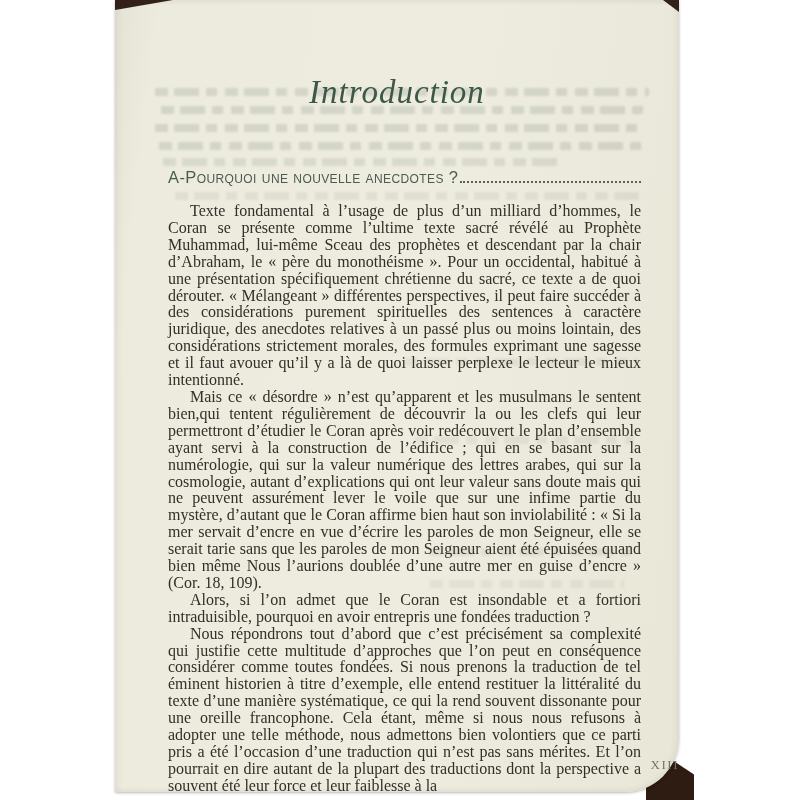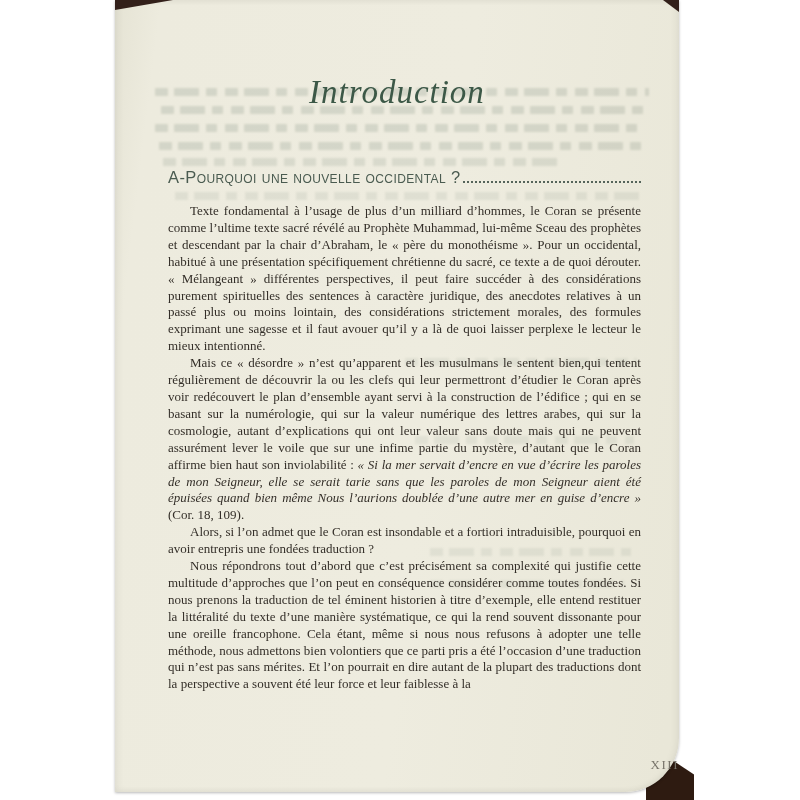--- a/index.html
+++ b/index.html
@@ -118,31 +118,31 @@
     margin-bottom: 4px;
     margin-left: 2px;
     border-bottom: 2px dotted #55645a;
   }
   .body {
     position: absolute;
     left: 53px;
     right: 38px;
     top: 203px;
     font-family: "Liberation Serif", serif;
-    font-size: 13px;
+    font-size: 16px;
     line-height: 16.9px;
     color: #332e28;
     text-align: justify;
     z-index: 3;
   }
   .body p {
     margin: 0;
     text-indent: 22px;
   }
-  .italic { font-style: italic; }
+  .italic { }
   .folio {
     position: absolute;
     left: 0;
     width: 100%;
     top: 757px;
     text-align: right;
     font-family: "Liberation Serif", serif;
     font-size: 13px;
     letter-spacing: 1.5px;
     color: #78746a;
@@ -168,21 +168,21 @@
     <div class="ghost g8"></div>
     <div class="ghost g9"></div>
     <div class="ghost g10"></div>
 
     <div class="corner-tl"></div>
     <div class="corner-tr"></div>
 
     <h1 class="title">Introduction</h1>
 
     <div class="heading-row">
-      <span class="heading">A-Pourquoi une nouvelle occidental ?</span>
+      <span class="heading">A-Pourquoi une nouvelle anecdotes ?</span>
       <span class="leader"></span>
     </div>
 
     <div class="body">
       <p><span>Texte fondamental à l’usage de plus d’un milliard d’hommes, le Coran se présente comme l’ultime texte sacré révélé au Prophète Muhammad, lui-même Sceau des prophètes et descendant par la chair d’Abraham, le « père du monothéisme ». Pour un occidental, habitué à une présentation spécifiquement chrétienne du sacré, ce texte a de quoi dérouter. « Mélangeant » différentes perspectives, il peut faire succéder à des considérations purement spirituelles des sentences à caractère juridique, des anecdotes relatives à un passé plus ou moins lointain, des considérations strictement morales, des formules exprimant une sagesse et il faut avouer qu’il y a là de quoi laisser perplexe le lecteur le mieux intentionné.</span></p>
       <p><span>Mais ce « désordre » n’est qu’apparent et les musulmans le sentent bien,qui tentent régulièrement de découvrir la ou les clefs qui leur permettront d’étudier le Coran après voir redécouvert le plan d’ensemble ayant servi à la construction de l’édifice ; qui en se basant sur la numérologie, qui sur la valeur numérique des lettres arabes, qui sur la cosmologie, autant d’explications qui ont leur valeur sans doute mais qui ne peuvent assurément lever le voile que sur une infime partie du mystère, d’autant que le Coran affirme bien haut son inviolabilité : </span><span class="italic">« Si la mer servait d’encre en vue d’écrire les paroles de mon Seigneur, elle se serait tarie sans que les paroles de mon Seigneur aient été épuisées quand bien même Nous l’aurions doublée d’une autre mer en guise d’encre »</span><span> (Cor. 18, 109).</span></p>
       <p><span>Alors, si l’on admet que le Coran est insondable et a fortiori intraduisible, pourquoi en avoir entrepris une fondées traduction ?</span></p>
       <p><span>Nous répondrons tout d’abord que c’est précisément sa complexité qui justifie cette multitude d’approches que l’on peut en conséquence considérer comme toutes fondées. Si nous prenons la traduction de tel éminent historien à titre d’exemple, elle entend restituer la littéralité du texte d’une manière systématique, ce qui la rend souvent dissonante pour une oreille francophone. Cela étant, même si nous nous refusons à adopter une telle méthode, nous admettons bien volontiers que ce parti pris a été l’occasion d’une traduction qui n’est pas sans mérites. Et l’on pourrait en dire autant de la plupart des traductions dont la perspective a souvent été leur force et leur faiblesse à la</span></p>
     </div>
 

